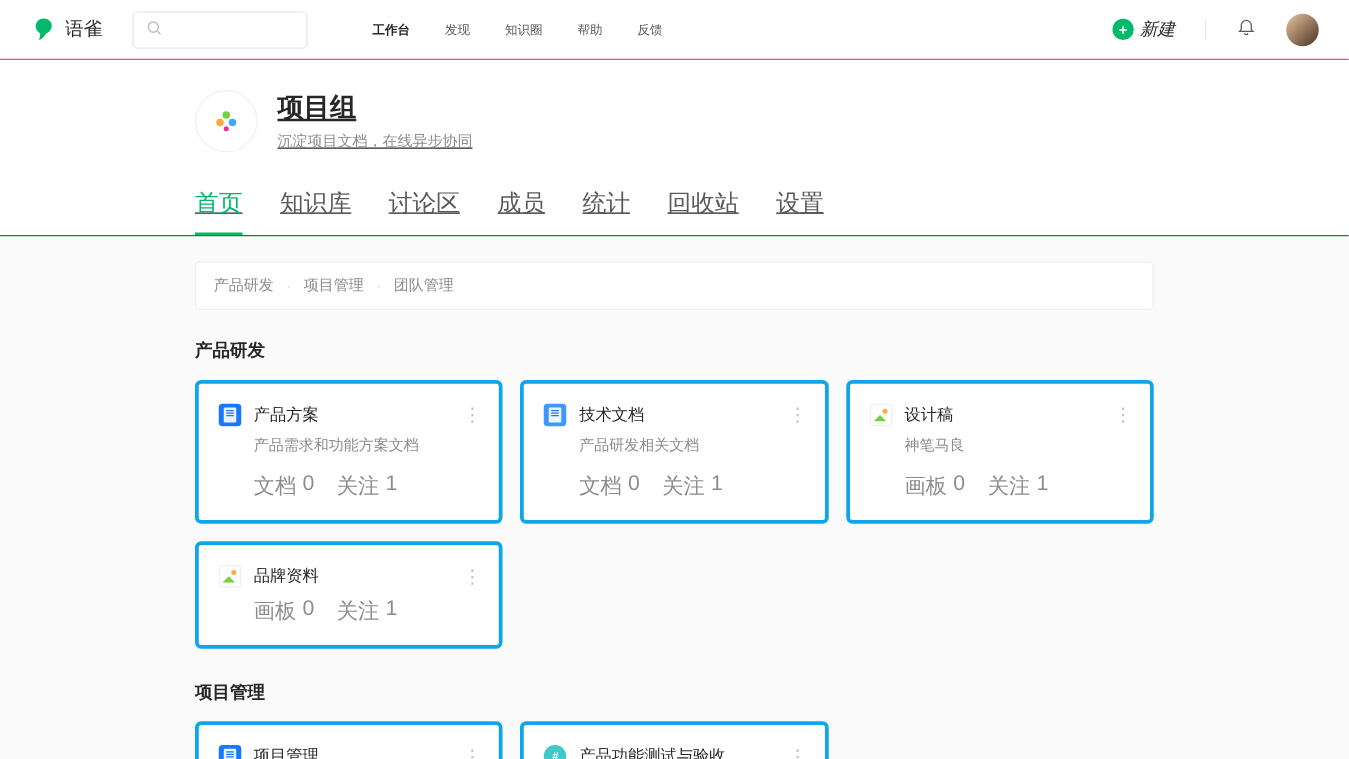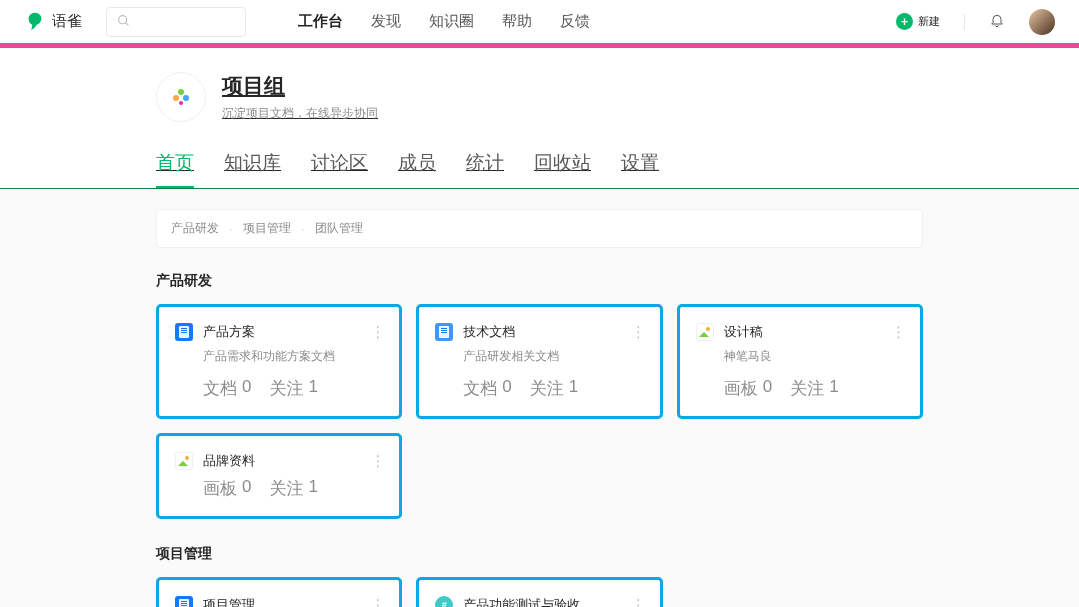--- a/index.html
+++ b/index.html
@@ -1,32 +1,32 @@
 <!DOCTYPE html>
 <html><head>
   <meta charset="utf-8">
   <style>
     * { margin: 0; padding: 0; box-sizing: border-box; }
     body { font-family: -apple-system, BlinkMacSystemFont, "Segoe UI", "PingFang SC", "Hiragino Sans GB", sans-serif; background: #fafafa; color: #262626; }
     
     
-    .header { height: 48px; background: #fff; border-bottom: 5px solid #ec4899; display: flex; align-items: center; padding: 0 24px; gap: 24px; }
+    .header { height: 48px; background: #fff; border-bottom: 1px solid #ec4899; display: flex; align-items: center; padding: 0 24px; gap: 24px; }
     .logo { display: flex; align-items: center; gap: 6px; }
     .logo-icon { width: 22px; height: 22px; }
     .logo-text { font-size: 15px; font-weight: 500; color: #262626; }
     .search-box { width: 140px; height: 30px; background: #fff; border: 1px solid #e8e8e8; border-radius: 4px; display: flex; align-items: center; padding: 0 10px; gap: 6px; }
     .search-icon { color: #bfbfbf; font-size: 13px; }
     .search-input { border: none; outline: none; font-size: 13px; color: #8c8c8c; flex: 1; background: transparent; }
     .nav-links { display: flex; gap: 28px; margin-left: 28px; }
-    .nav-link { font-size: 15px; color: #595959; cursor: pointer; }
+    .nav-link { font-size: 10px; color: #595959; cursor: pointer; }
     .nav-link.active { color: #262626; font-weight: 600; }
     .spacer { flex: 1; }
     .new-btn { display: flex; align-items: center; gap: 5px; cursor: pointer; }
     .new-btn-icon { width: 17px; height: 17px; background: #00b96b; border-radius: 50%; display: flex; align-items: center; justify-content: center; color: #fff; font-size: 12px; font-weight: bold; }
-    .new-btn-text { font-size: 11px; color: #262626; }
+    .new-btn-text { font-size: 14px; color: #262626; font-style: italic; }
     .divider { width: 1px; height: 16px; background: #e8e8e8; }
     .bell-icon { color: #595959; font-size: 16px; cursor: pointer; }
     .avatar { width: 26px; height: 26px; border-radius: 50%; background: linear-gradient(135deg, #e8c5a0, #4a3020); cursor: pointer; }
     
     
     .page-header { padding: 24px 156px 0; background: #fff; border-bottom: 1px solid #15803d; text-decoration: underline; }
     .team-info { display: flex; align-items: center; gap: 16px; margin-bottom: 18px; }
     .team-avatar { width: 50px; height: 50px; border-radius: 50%; border: 1px solid #f0f0f0; display: flex; align-items: center; justify-content: center; background: #fff; }
     .team-avatar-inner { width: 26px; height: 26px; position: relative; }
     .team-title { font-size: 21px; font-weight: 600; margin-bottom: 5px; }

